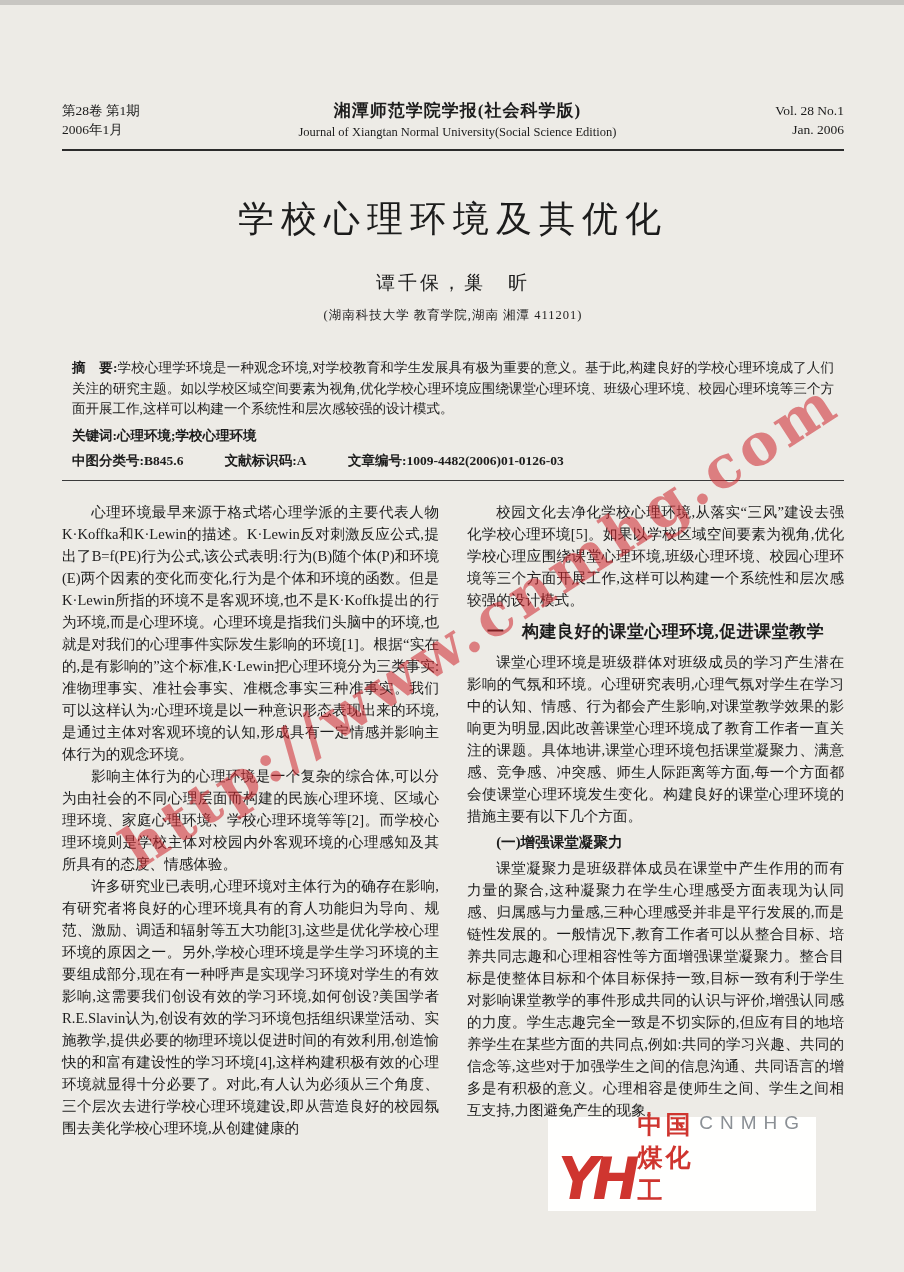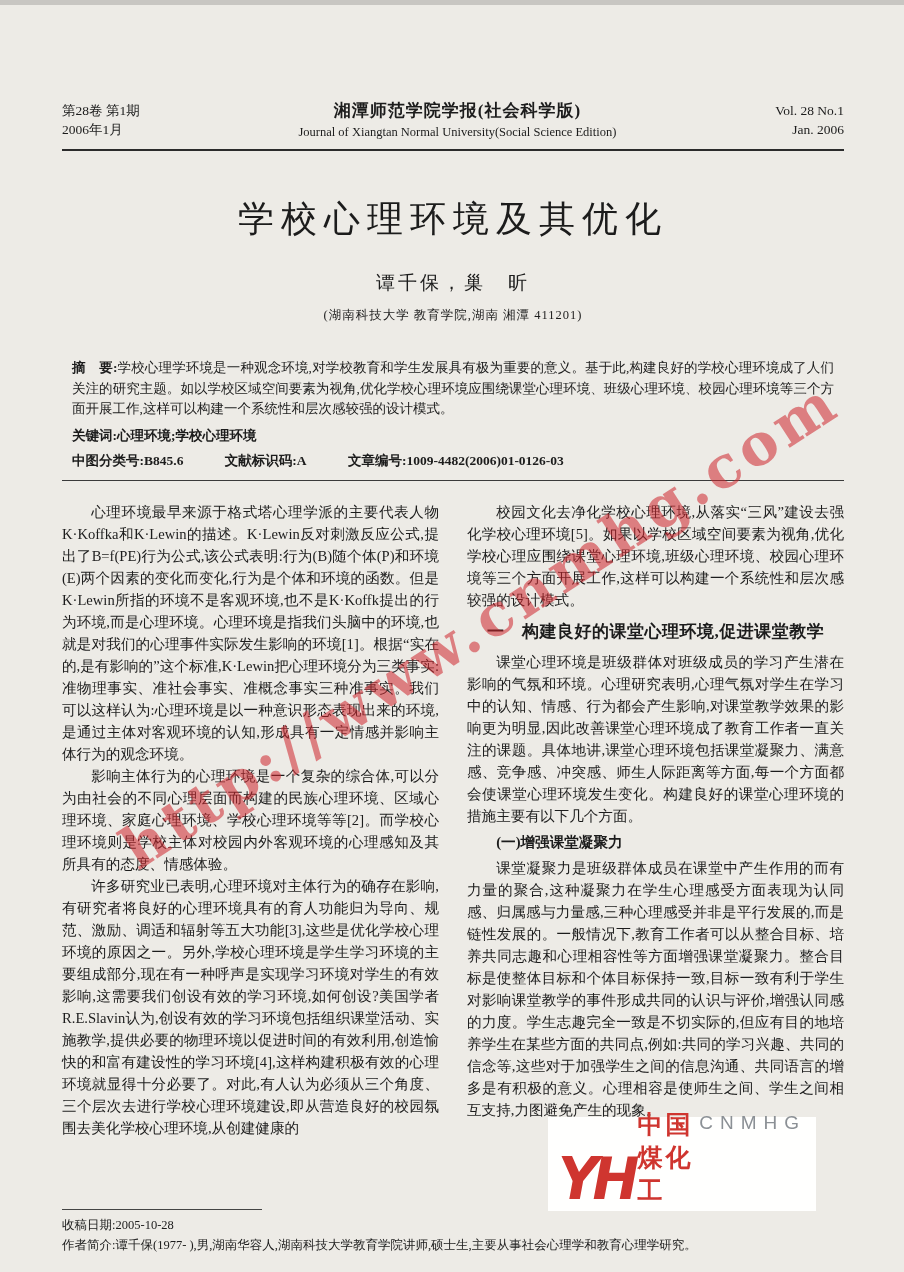--- a/index.html
+++ b/index.html
@@ -125,25 +125,20 @@
     </div>
     <div class="col">
       <p>校园文化去净化学校心理环境,从落实“三风”建设去强化学校心理环境[5]。如果以学校区域空间要素为视角,优化学校心理应围绕课堂心理环境,班级心理环境、校园心理环境等三个方面开展工作,这样可以构建一个系统性和层次感较强的设计模式。</p>
       <div class="section-h">一　构建良好的课堂心理环境,促进课堂教学</div>
       <p>课堂心理环境是班级群体对班级成员的学习产生潜在影响的气氛和环境。心理研究表明,心理气氛对学生在学习中的认知、情感、行为都会产生影响,对课堂教学效果的影响更为明显,因此改善课堂心理环境成了教育工作者一直关注的课题。具体地讲,课堂心理环境包括课堂凝聚力、满意感、竞争感、冲突感、师生人际距离等方面,每一个方面都会使课堂心理环境发生变化。构建良好的课堂心理环境的措施主要有以下几个方面。</p>
       <div class="sub-h">(一)增强课堂凝聚力</div>
       <p>课堂凝聚力是班级群体成员在课堂中产生作用的而有力量的聚合,这种凝聚力在学生心理感受方面表现为认同感、归属感与力量感,三种心理感受并非是平行发展的,而是链性发展的。一般情况下,教育工作者可以从整合目标、培养共同志趣和心理相容性等方面增强课堂凝聚力。整合目标是使整体目标和个体目标保持一致,目标一致有利于学生对影响课堂教学的事件形成共同的认识与评价,增强认同感的力度。学生志趣完全一致是不切实际的,但应有目的地培养学生在某些方面的共同点,例如:共同的学习兴趣、共同的信念等,这些对于加强学生之间的信息沟通、共同语言的增多是有积极的意义。心理相容是使师生之间、学生之间相互支持,力图避免产生的现象。</p>
     </div>
   </div>
 
-  <div class="footer">
-    <div class="foot-rule"></div>
-    <div>收稿日期:2005-10-28</div>
-    <div class="foot-bio">作者简介:谭千保(1977- ),男,湖南华容人,湖南科技大学教育学院讲师,硕士生,主要从事社会心理学和教育心理学研究。</div>
-  </div>
 
   <div class="watermark-url">http://www.cnmhg.com</div>
 
   <div class="cnmhg-badge">
     <div class="logo-mark">YH</div>
     <div class="logo-texts">
       <div class="logo-cn">中国煤化工</div>
       <div class="logo-en">CNMHG</div>
     </div>
   </div>

